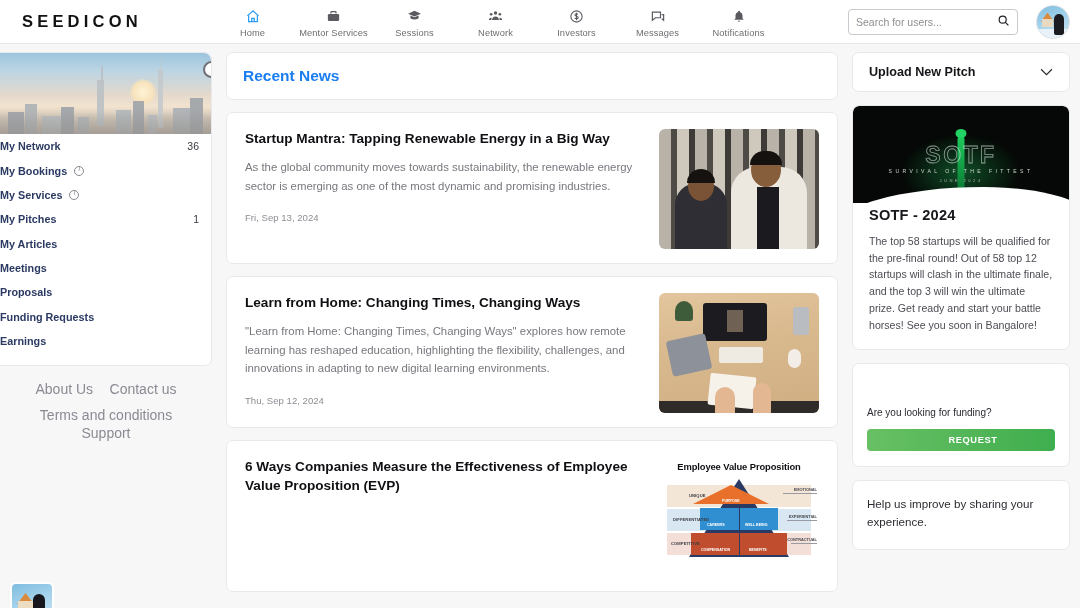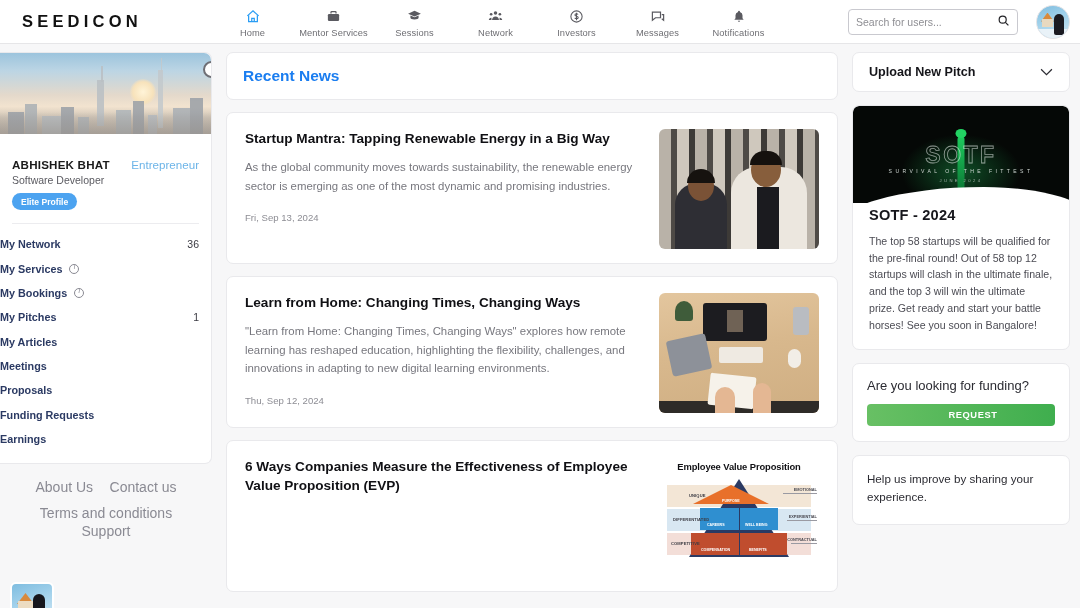--- a/index.html
+++ b/index.html
@@ -213,21 +213,21 @@
   .sotf-banner .yr  { position:absolute; top:72px; left:0; width:100%; text-align:center;
       font-size:4.2px; letter-spacing:2.4px; color:#9fb0a6; }
   .sotf-banner .wave { position:absolute; left:-10%; bottom:-30px; width:120%; height:46px;
       background:#fff; border-radius:60% 42% 0 0 / 100% 72% 0 0;}
   .sotf-body { padding: 4px 16px 16px 16px; }
   .sotf-title { font-size: 14.6px; font-weight: 700; color:#17171c; letter-spacing:.2px;}
   .sotf-text { font-size: 10.6px; color:#4c4c54; line-height:1.58; margin-top: 10px; }
   .coming { text-align:center; font-size:13.2px; font-weight:700; color:#17171c; margin-top: 14px; }
 
   .fund-card { padding: 14px 14px 15px 14px; margin-bottom: 13px; }
-  .fund-q { font-size: 13px; color:#2b2b32; }
+  .fund-q { font-size: 10px; color:#2b2b32;margin-top:29px; }
   .req-btn {
     margin-top: 11px; height: 22px; border-radius: 4px; border:none; width:100%;
     background: linear-gradient(to right,#68c064,#3fae4e);
     color:#fff; font-size:9.3px; font-weight:700; letter-spacing:.6px; cursor:pointer;
     font-family:"Liberation Sans", sans-serif;
     padding-left:24px;
   }
   .fb-card { padding: 14px 14px 18px 14px; }
   .fb-text { font-size: 11.6px; color:#2b2b32; line-height: 1.55; }
 </style>
@@ -356,42 +356,33 @@
         <span class="haze"></span>
         <span class="banner-edit"></span>
       </div>
       <div class="pfp">
 
         <span class="roof"></span>
         <span class="roof2"></span>
         <span class="person"></span>
       </div>
 
-      <div class="prof-body">
-        <div class="prof-row">
-          <span class="prof-name">ABHISHEK BHAT</span>
-          <span class="prof-role">Entrepreneur</span>
-        </div>
-        <div class="prof-sub">Software Developer</div>
-        <div class="elite">Elite Profile</div>
-        <div class="divider"></div>
-      </div>
 
       <div class="menu">
         <div class="menu-item">
           <span>My Network</span>
           <span class="count">36</span>
         </div>
         <div class="menu-item">
+          <span>My Bookings</span>
+          <span class="infoic"></span>
+          <span class="count"></span>
+        </div>
+        <div class="menu-item">
           <span>My Services</span>
-          <span class="infoic"></span>
-          <span class="count"></span>
-        </div>
-        <div class="menu-item">
-          <span>My Bookings</span>
           <span class="infoic"></span>
           <span class="count"></span>
         </div>
         <div class="menu-item">
           <span>My Pitches</span>
           <span class="count">1</span>
         </div>
         <div class="menu-item">
           <span>My Articles</span>
           <span class="count"></span>

